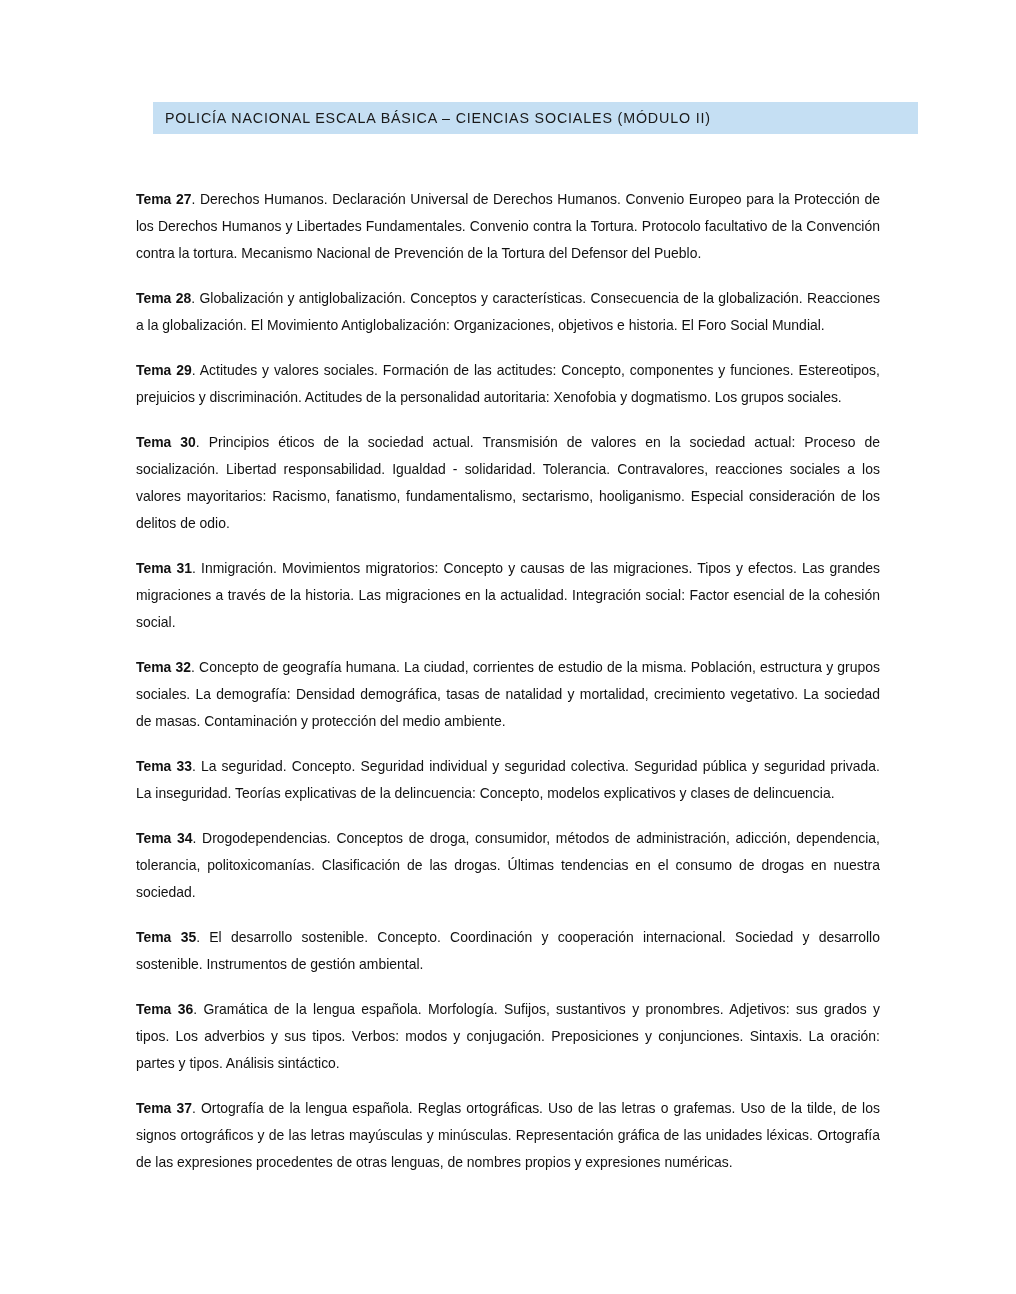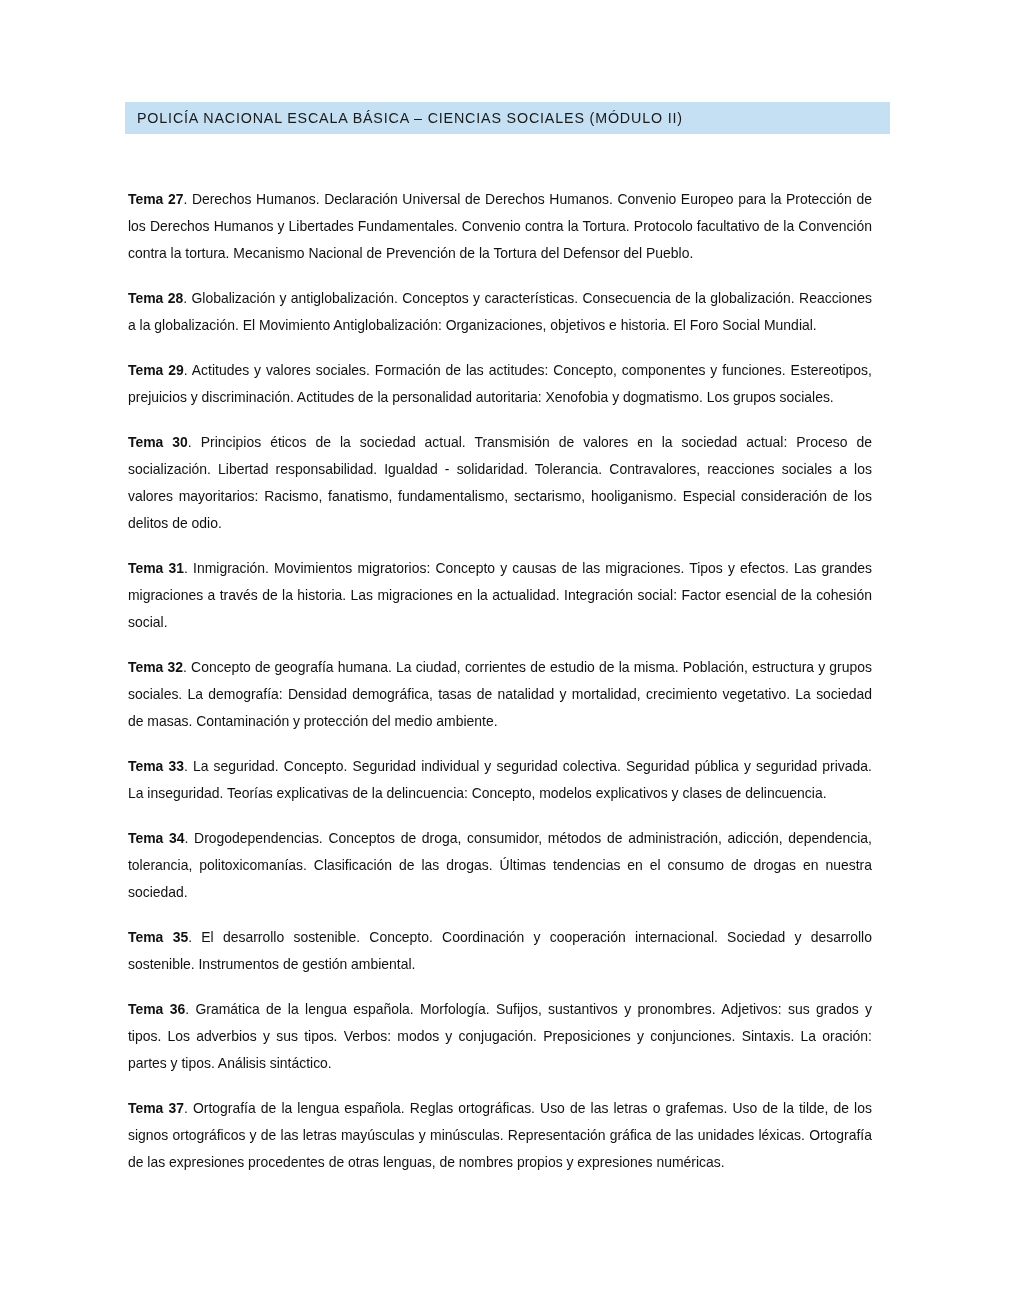--- a/index.html
+++ b/index.html
@@ -44,21 +44,21 @@
     color: #1a1a1a;
     white-space: nowrap;
     line-height: 1;
     transform: scaleX(0.985);
     transform-origin: left center;
   }
 
   
   #body-content {
     position: absolute;
-    left: 128px;
+    left: 136px;
     top: 186px;
     width: 744px;
   }
 
   .topic-paragraph {
     font-size: 14.6px;
     line-height: 27px;
     text-align: justify;
     text-justify: inter-word;
     margin: 0 0 18px 0;
@@ -77,21 +77,21 @@
   }
   .topic-body {
     font-weight: 400;
   }
 </style>
 </head>
 <body>
 
 <div id="document-page" style="background: rgb(255, 255, 255);">
 
-  <div id="header-banner" style="background: rgb(197, 223, 243);">
+  <div id="header-banner" style="background: rgb(197, 223, 243); margin-left: 28px;">
     <span id="header-title" style="color: rgb(26, 26, 26);">POLICÍA NACIONAL ESCALA BÁSICA – CIENCIAS SOCIALES (MÓDULO II)</span>
   </div>
 
   <div id="body-content">
       <p class="topic-paragraph" style="color: rgb(17, 17, 17);"><span class="topic-label">Tema 27</span><span class="topic-body">. Derechos Humanos. Declaración Universal de Derechos Humanos. Convenio Europeo para la Protección de los Derechos Humanos y Libertades Fundamentales. Convenio contra la Tortura. Protocolo facultativo de la Convención contra la tortura. Mecanismo Nacional de Prevención de la Tortura del Defensor del Pueblo.</span></p>
       <p class="topic-paragraph" style="color: rgb(17, 17, 17);"><span class="topic-label">Tema 28</span><span class="topic-body">. Globalización y antiglobalización. Conceptos y características. Consecuencia de la globalización. Reacciones a la globalización. El Movimiento Antiglobalización: Organizaciones, objetivos e historia. El Foro Social Mundial.</span></p>
       <p class="topic-paragraph" style="color: rgb(17, 17, 17);"><span class="topic-label">Tema 29</span><span class="topic-body">. Actitudes y valores sociales. Formación de las actitudes: Concepto, componentes y funciones. Estereotipos, prejuicios y discriminación. Actitudes de la personalidad autoritaria: Xenofobia y dogmatismo. Los grupos sociales.</span></p>
       <p class="topic-paragraph" style="color: rgb(17, 17, 17);"><span class="topic-label">Tema 30</span><span class="topic-body">. Principios éticos de la sociedad actual. Transmisión de valores en la sociedad actual: Proceso de socialización. Libertad responsabilidad. Igualdad - solidaridad. Tolerancia. Contravalores, reacciones sociales a los valores mayoritarios: Racismo, fanatismo, fundamentalismo, sectarismo, hooliganismo. Especial consideración de los delitos de odio.</span></p>
       <p class="topic-paragraph" style="color: rgb(17, 17, 17);"><span class="topic-label">Tema 31</span><span class="topic-body">. Inmigración. Movimientos migratorios: Concepto y causas de las migraciones. Tipos y efectos. Las grandes migraciones a través de la historia. Las migraciones en la actualidad. Integración social: Factor esencial de la cohesión social.</span></p>
       <p class="topic-paragraph" style="color: rgb(17, 17, 17);"><span class="topic-label">Tema 32</span><span class="topic-body">.  Concepto de geografía humana. La ciudad, corrientes de estudio de la misma. Población, estructura y grupos sociales. La demografía: Densidad demográfica, tasas de natalidad y mortalidad, crecimiento vegetativo. La sociedad de masas. Contaminación y protección del medio ambiente.</span></p>

